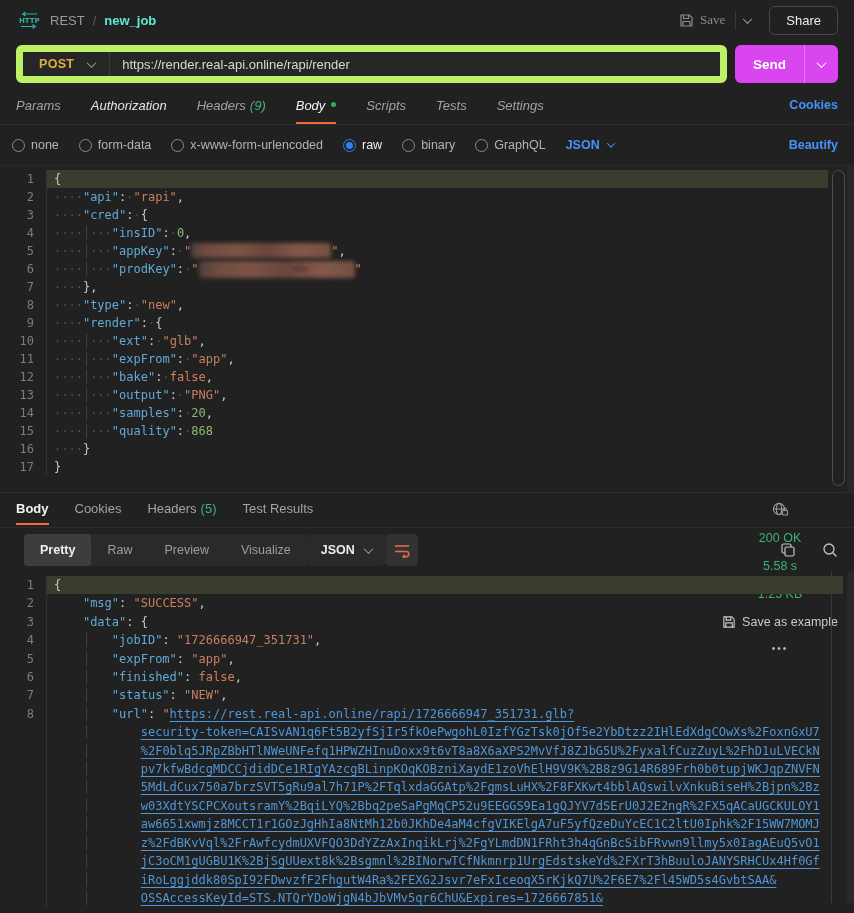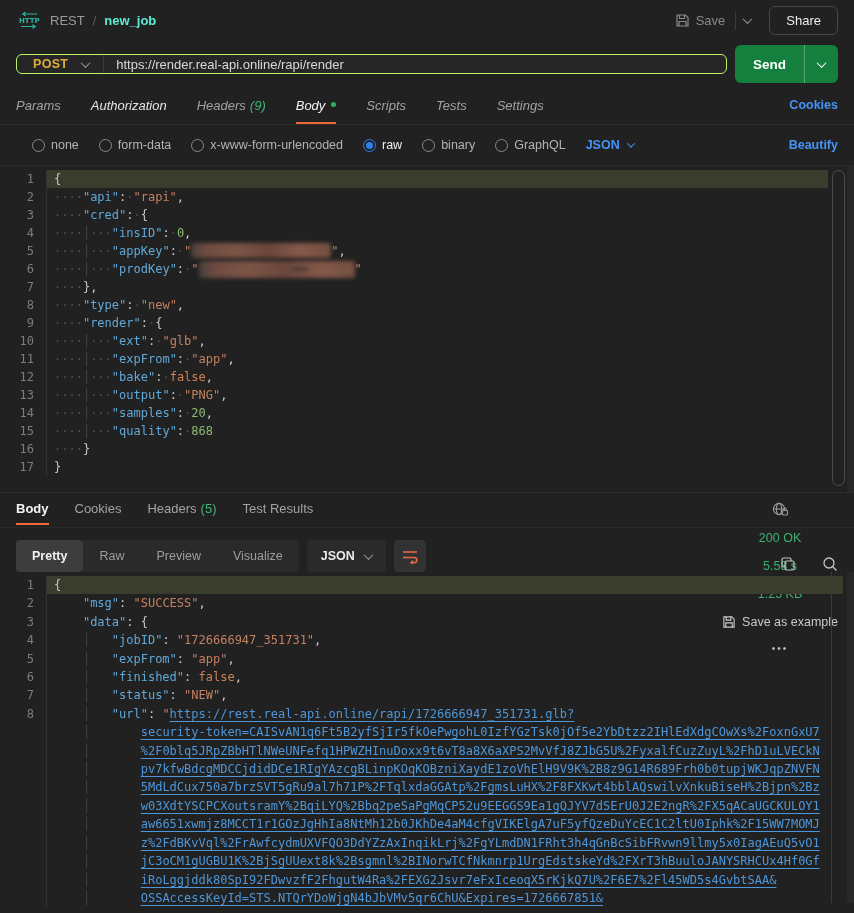--- a/index.html
+++ b/index.html
@@ -6,52 +6,52 @@
   html,body { width:854px; height:913px; background:#212121; overflow:hidden;
               font-family:"Liberation Sans", sans-serif; color:#d0d0d0; }
 
   .topbar { height:40px; display:flex; align-items:center; padding:0 16px; }
   .crumb { display:flex; align-items:center; gap:8px; font-size:13px; }
   .crumb .col { color:#9a9a9a; }
   .crumb .sep { color:#5f5f5f; }
   .crumb .nm { color:#5eead4; font-weight:700; }
   .top-right { margin-left:auto; display:flex; align-items:center; gap:10px; }
   .save-group { display:flex; align-items:center; color:#8a8a8a; font-size:13px; }
-  .save-main { display:flex; align-items:flex-end; gap:6px; padding:6px 10px; cursor:default; }
+  .save-main { display:flex; align-items:flex-end; gap:6px; padding:6px 10px; cursor:default;font-family:Liberation Serif, serif; }
   .save-caret { padding:6px 8px; border-left:1px solid #3a3a3a; display:flex; }
   .btn-share { background:transparent; border:1px solid #474747; color:#ececec;
                font-size:13px; padding:6px 16px; border-radius:6px; }
   .chev { width:7px; height:7px; border-right:1.6px solid #9a9a9a; border-bottom:1.6px solid #9a9a9a;
           transform:rotate(45deg) translate(-1px,-1px); display:inline-block; }
 
   .reqrow { height:48px; display:flex; align-items:center; padding:0 16px; gap:8px; }
-  .urlbox { flex:1; height:20px; display:flex; align-items:center; background:#262626;
-            border:1px solid #bef264; border-radius:6px; overflow:hidden; }
+  .urlbox { flex:1; height:38px; display:flex; align-items:center; background:#262626;
+            border:7px solid #bef264; border-radius:6px; overflow:hidden; }
   .method { display:flex; align-items:center; gap:14px; padding:0 14px 0 16px; height:100%; }
   .method .mtxt { color:#dfae3e; font-weight:700; font-size:12.5px; letter-spacing:.3px; }
   .method-divider { width:1px; height:100%; background:#3a3a3a; }
   .urltext { padding-left:12px; font-size:13px; color:#d8d8d8; }
-  .send { height:38px; display:flex; border-radius:6px; overflow:hidden; background:#15803d; }
+  .send { height:38px; display:flex; border-radius:6px; overflow:hidden; background:#d946ef; }
   .send-main { color:#fff; font-weight:700; font-size:13.5px; padding:0 18px; display:flex; align-items:center; }
   .send-caret { width:34px; display:flex; align-items:center; justify-content:center;
                 border-left:1px solid rgba(255,255,255,.28); }
   .send-caret .chev { border-color:#fff; }
 
   .tabsrow { height:37px; display:flex; align-items:flex-start; padding:6px 16px 0 16px;
              border-bottom:1px solid #2c2c2c; position:relative; }
   .tab { font-size:13px; color:#a3a3a3; padding:4px 0 11px 0; margin-right:30px; position:relative; cursor:default;font-style:italic; }
   .tab.bright { color:#e6e6e6; }
   .tab.active { color:#f3f3f3; }
   .tab.active::after { content:""; position:absolute; left:0; right:0; bottom:0; height:2px; background:#f06b3c; }
   .tab .cnt { color:#42b374; margin-left:4px; }
   .tab .dot { display:inline-block; width:5px; height:5px; border-radius:50%; background:#2fae64;
               margin-left:6px; vertical-align:3px; }
   .link-right { position:absolute; right:16px; top:10px; color:#4693f7; font-size:12.5px; font-weight:600; cursor:pointer; }
 
-  .radiorow { height:40px; display:flex; align-items:center; padding:0 32px; gap:20px; position:relative; }
+  .radiorow { height:40px; display:flex; align-items:center; padding:0 12px; gap:20px; position:relative; }
   .radio { display:flex; align-items:center; gap:6px; font-size:12.5px; color:#b3b3b3; cursor:pointer; }
   .radio .rb { width:13px; height:13px; border-radius:50%; border:1.4px solid #8a8a8a; position:relative; }
   .radio.sel { color:#f0f0f0; }
   .radio.sel .rb { border-color:#2f80ed; }
   .radio.sel .rb::after { content:""; position:absolute; inset:2px; border-radius:50%; background:#2f80ed; }
   .lang { display:flex; align-items:center; gap:8px; color:#4693f7; font-size:12.5px; font-weight:600; cursor:pointer; }
   .lang .chev { border-color:#4693f7; width:6px; height:6px; }
   .beautify { position:absolute; right:16px; color:#4693f7; font-size:12.5px; font-weight:600; cursor:pointer; }
 
   .editor { position:relative; font-family:"DejaVu Sans Mono", monospace; font-size:12px; }
@@ -88,21 +88,21 @@
                  display:flex; align-items:flex-start; padding:8px 16px 0 16px; position:relative; }
   .rtab { font-size:13px; color:#a3a3a3; margin-right:26px; padding-bottom:9px; position:relative; cursor:default; }
   .rtab.active { color:#f3f3f3; font-weight:700; }
   .rtab.active::after { content:""; position:absolute; left:0; right:0; bottom:0; height:2px; background:#f06b3c; }
   .rtab .cnt { color:#42b374; margin-left:4px; }
   .resp-meta { margin-left:auto; display:flex; align-items:center; gap:14px; font-size:12.5px; margin-top:1px;flex-direction:column; }
   .resp-meta .green { color:#3bb273; }
   .resp-meta .sae { color:#c9c9c9; display:flex; align-items:center; gap:6px; cursor:pointer; }
   .resp-meta .more { color:#bdbdbd; letter-spacing:2px; font-size:10px; cursor:pointer; }
 
-  .resp-toolbar { height:44px; display:flex; align-items:flex-end; padding:0 16px; gap:8px; position:relative; }
+  .resp-toolbar { height:44px; display:flex; align-items:center; padding:0 16px; position:relative;margin-left:8px; }
   .segwrap { display:flex; background:#2a2a2a; border-radius:4px; padding:0; }
   .seg { font-size:12.5px; color:#9d9d9d; padding:9px 16px; border-radius:4px; cursor:pointer; }
   .seg.active { background:#3d3d3d; color:#f0f0f0; font-weight:600; }
   .resp-lang { display:flex; align-items:center; gap:10px; background:#2a2a2a; border-radius:4px;
                color:#ececec; font-size:12.5px; font-weight:600; padding:9px 14px; cursor:pointer; }
   .wrap-btn { width:32px; height:32px; background:#323232; border-radius:4px;
               display:flex; align-items:center; justify-content:center; cursor:pointer; }
   .tool-right { margin-left:auto; display:flex; align-items:center; gap:26px; }
   .icon-btn { display:flex; cursor:pointer; }
   svg { display:block; }

